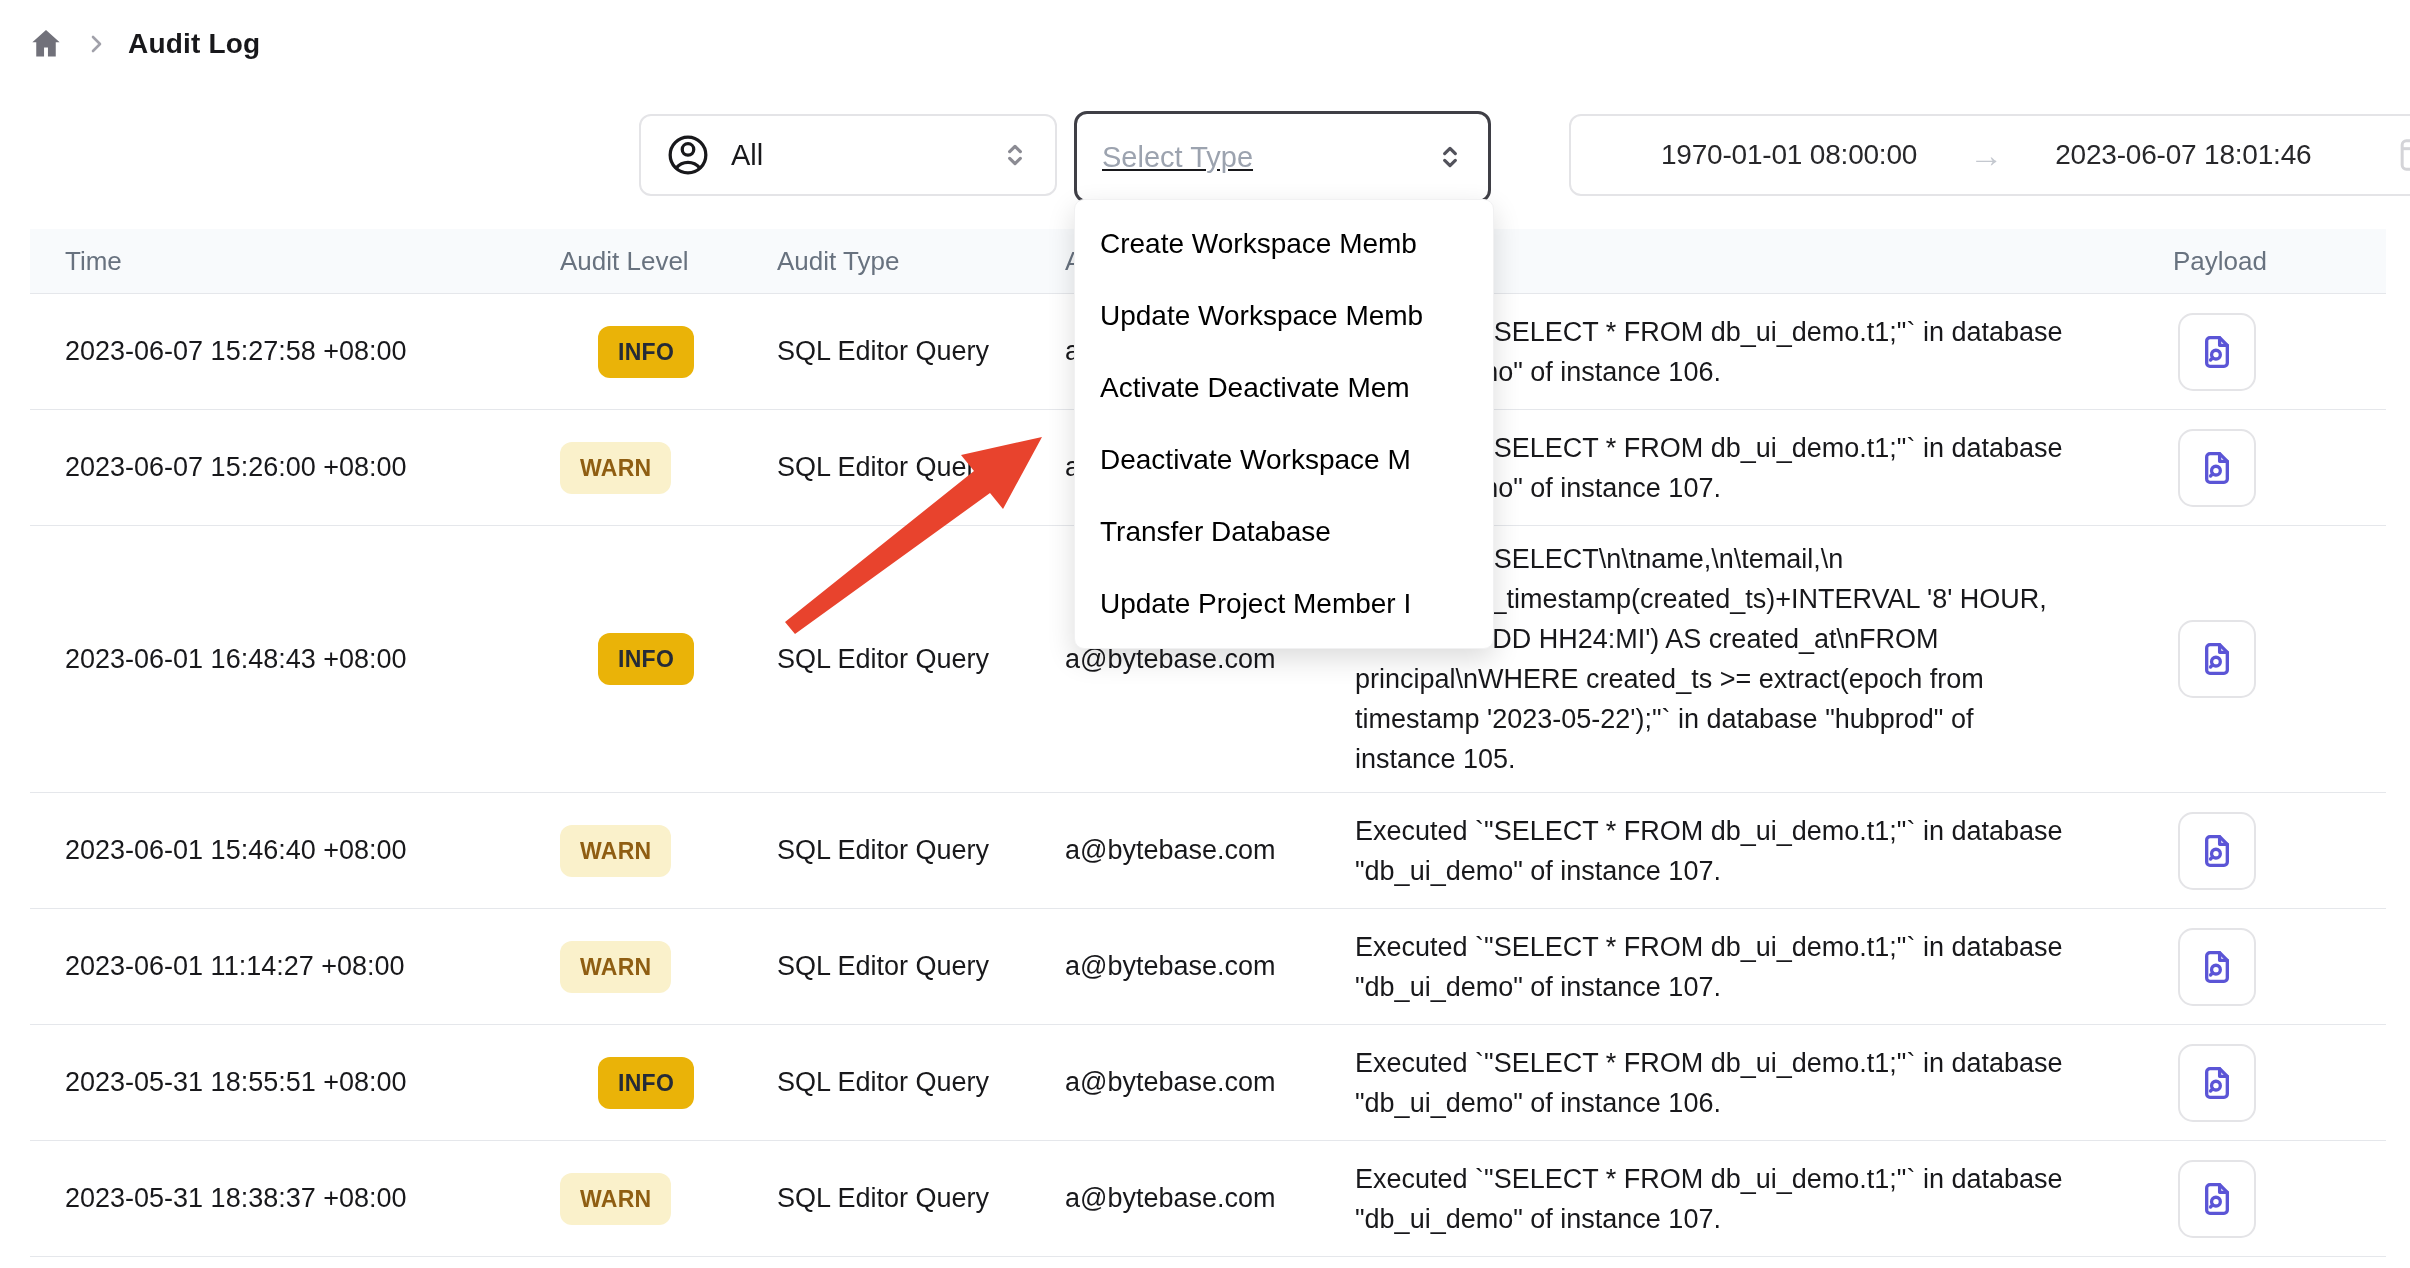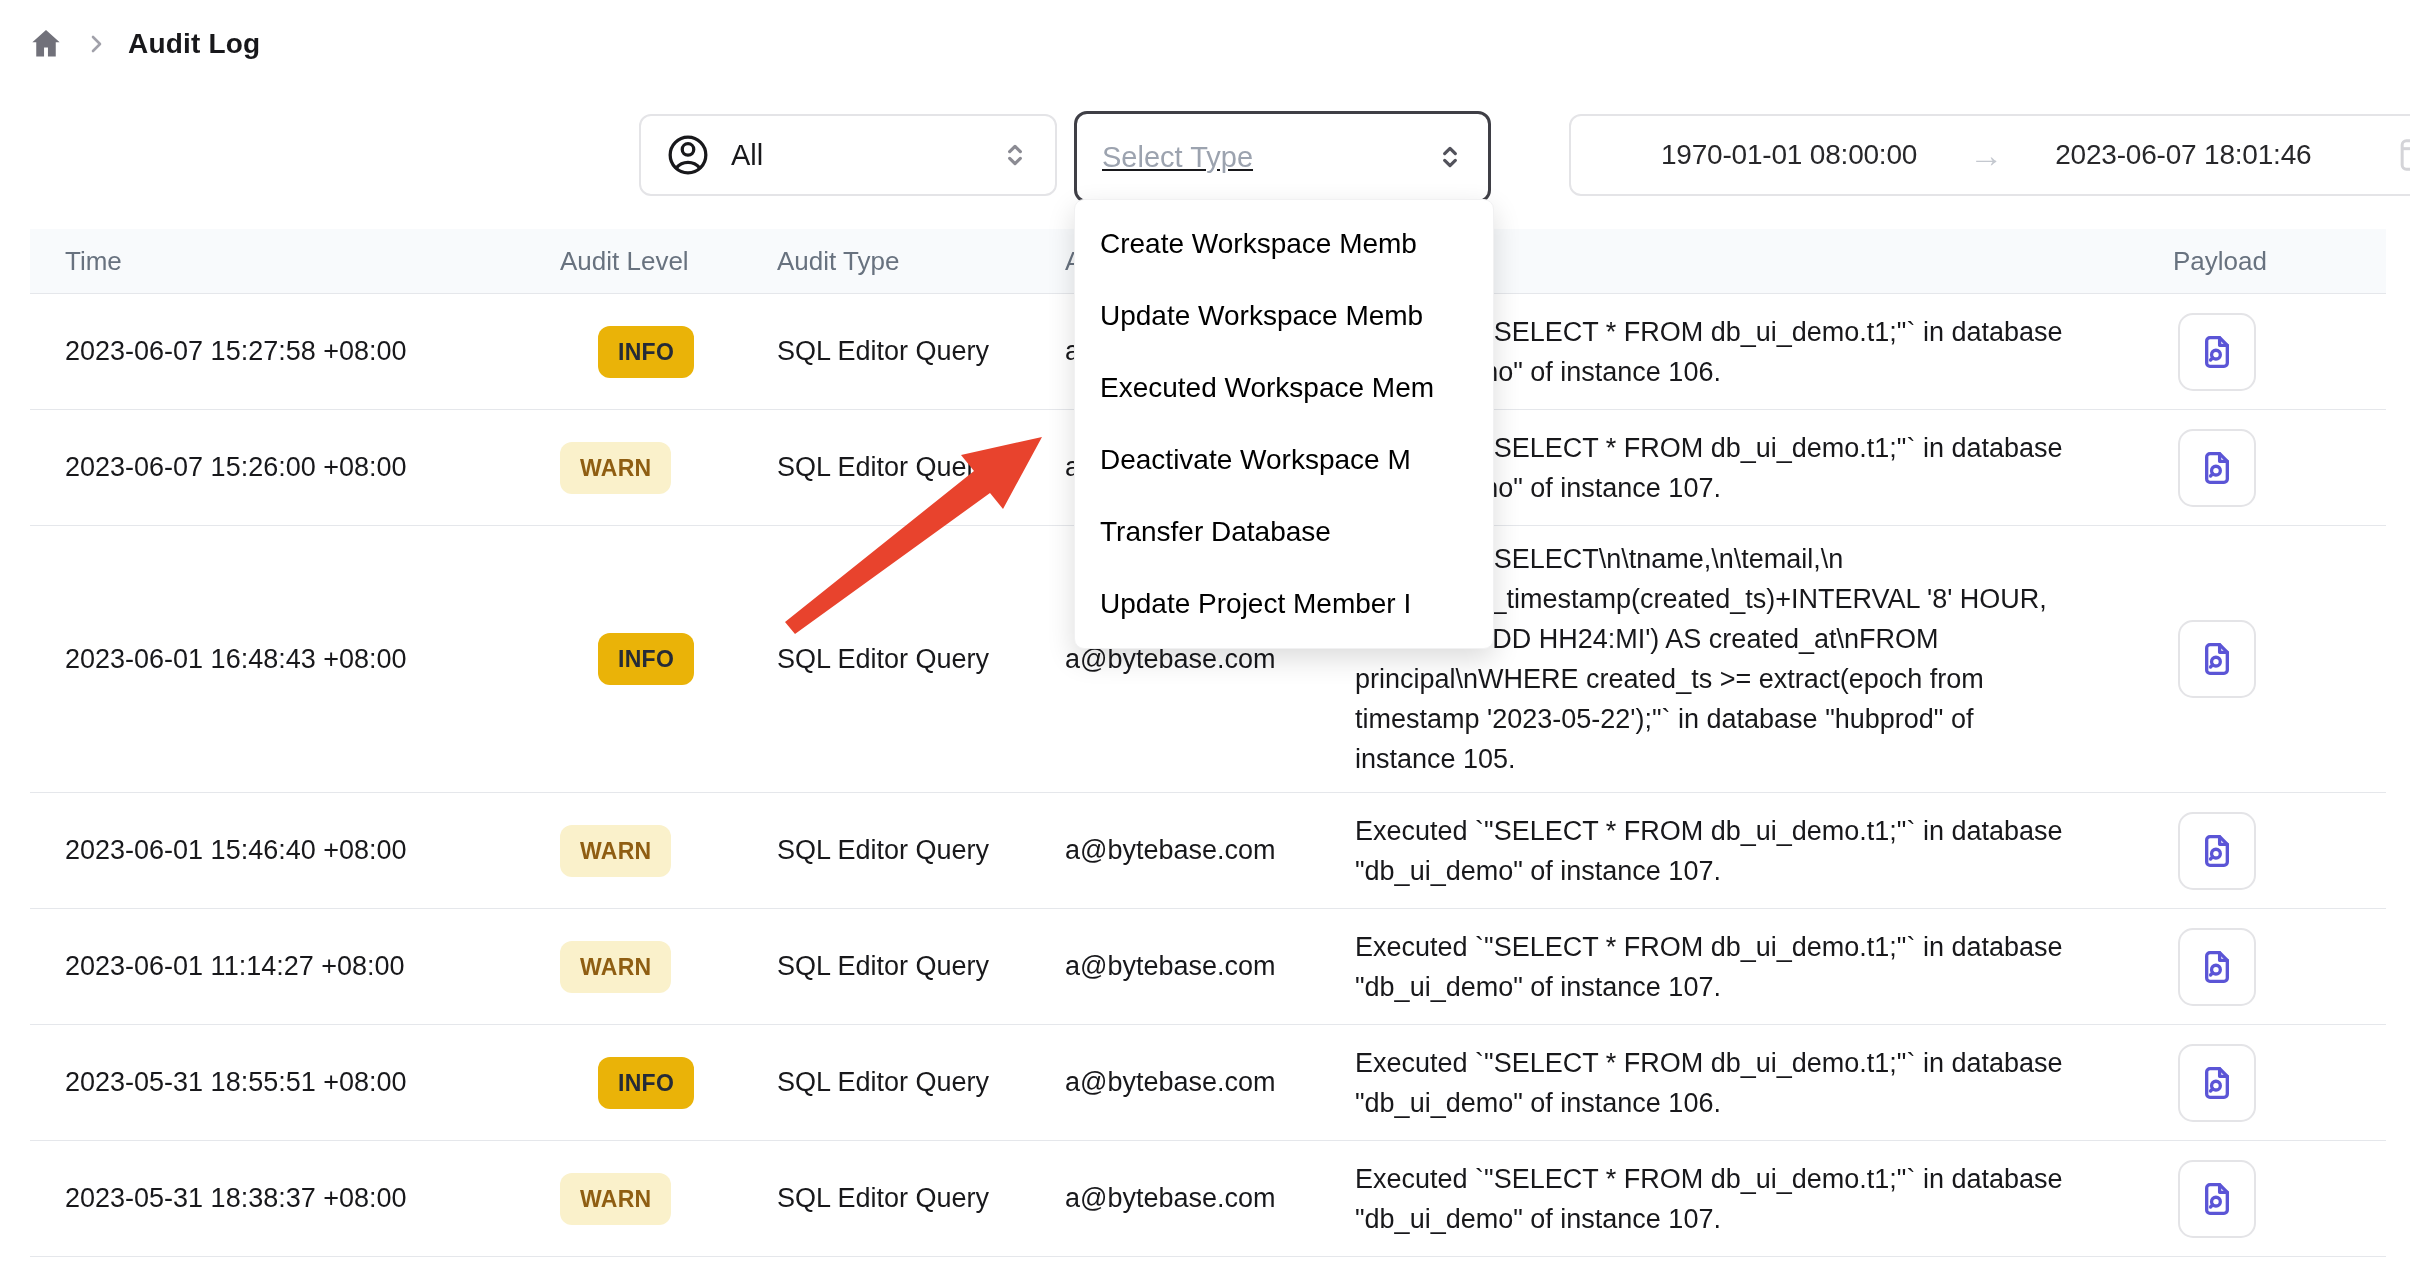--- a/index.html
+++ b/index.html
@@ -289,21 +289,21 @@
       </button>
     </div>
   </div>
     </div>
 </div>
 
 <div class="popup">
   <div id="options">
       <div class="opt">Create Workspace Memb</div>
       <div class="opt">Update Workspace Memb</div>
-      <div class="opt">Executed Workspace Mem</div>
+      <div class="opt">Activate Deactivate Mem</div>
       <div class="opt">Deactivate Workspace M</div>
       <div class="opt">Transfer Database</div>
       <div class="opt">Update Project Member I</div>
     </div>
 </div>
 
 <svg class="annotation" viewBox="0 0 2410 1268">
   <polygon fill="#e8432d" points="785,622 974,471 961,455 1042,437 1003,509 990,493 795,634"></polygon>
 </svg>
 

